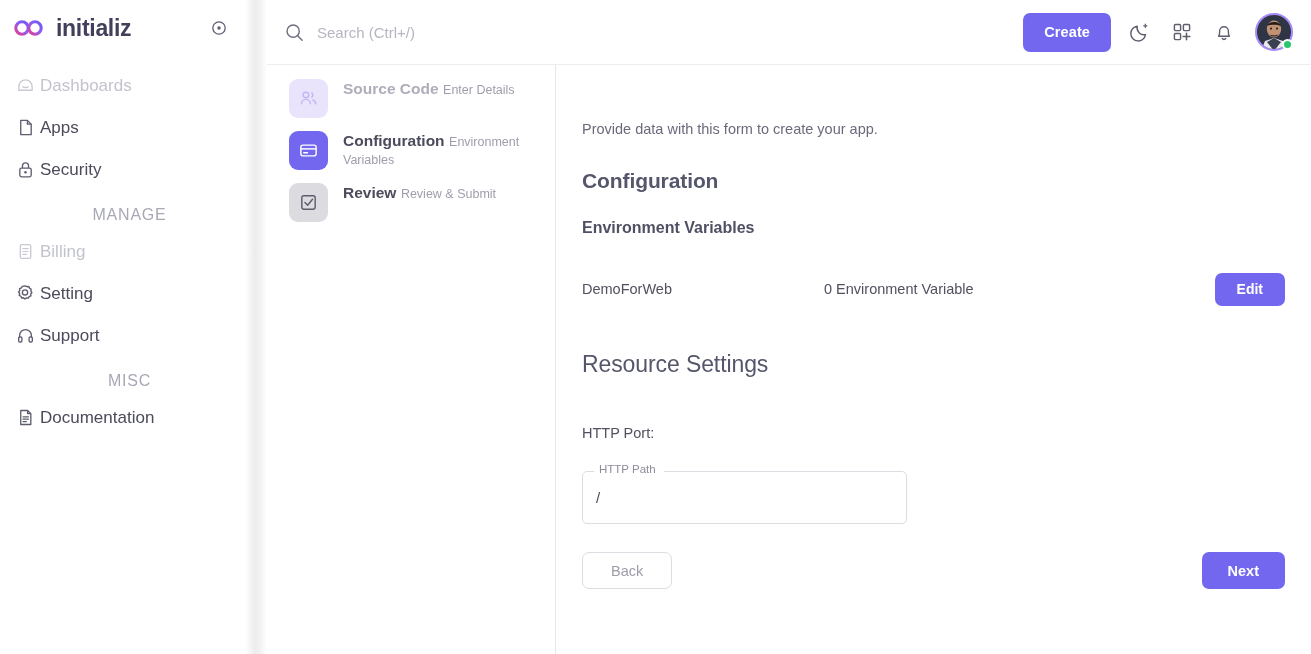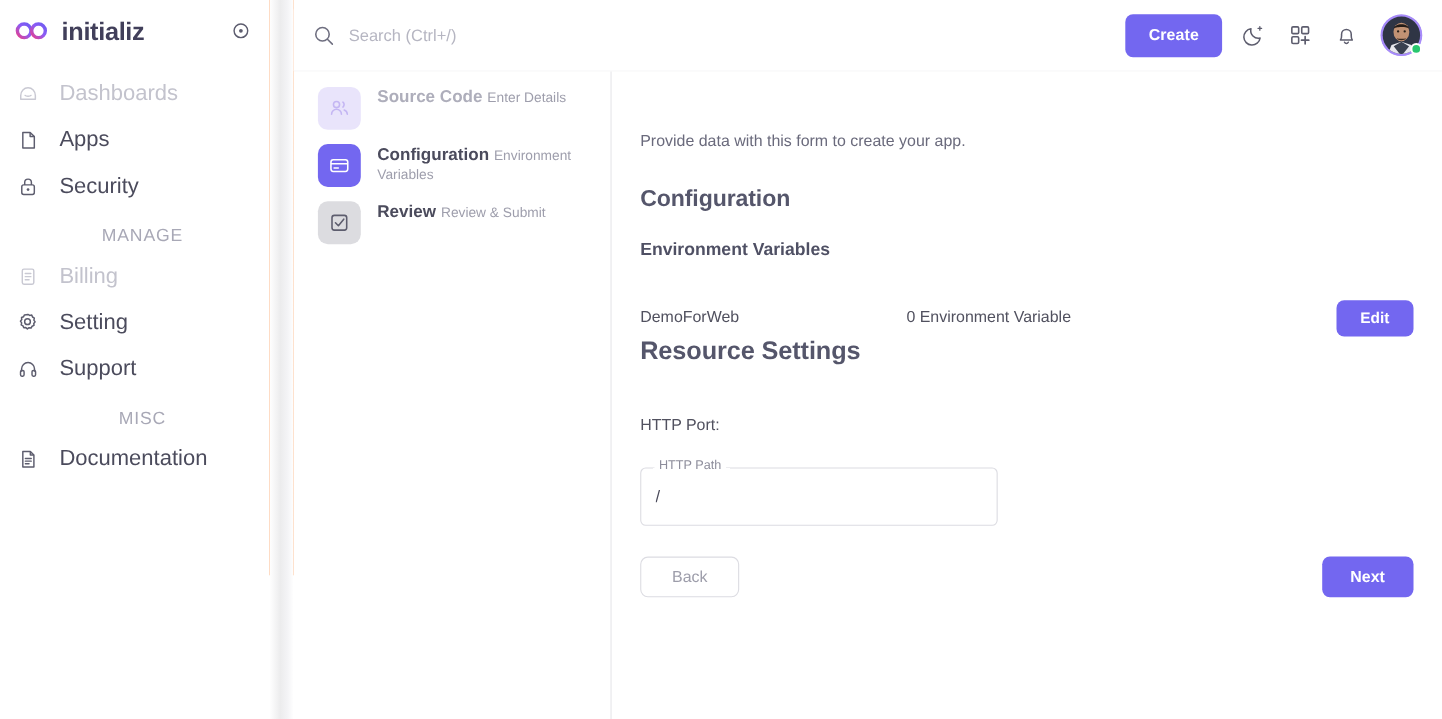--- a/index.html
+++ b/index.html
@@ -2,21 +2,21 @@
 <html><head>
 <meta charset="utf-8">
 <style>
   * { box-sizing: border-box; margin: 0; padding: 0; }
   html, body {
     width: 1311px; height: 654px;
     font-family: "Liberation Sans", sans-serif;
     background: #ffffff;
     overflow: hidden;
   }
-  #root { position: relative; width: 1311px; height: 523px; background: #f97316; padding-left: 38px; }
+  #root { position: relative; width: 1311px; height: 523px; background: #0369a1; padding-left: 38px; }
 
   
   #sidebar {
     position: absolute; left: 0; top: 0; width: 245px; height: 654px;
     background: #ffffff; z-index: 5;
   }
   #brand {
     display: flex; align-items: center; height: 56px; padding: 0 16px 0 12px;
   }
   #brand .logo-mark { width: 34px; height: 24px; flex: 0 0 auto; }
@@ -32,21 +32,21 @@
   .nav-list { margin-top: 8px; }
   .nav-item {
     display: flex; align-items: center; height: 42px;
     padding: 0 16px 0 14px; cursor: pointer; position: relative;
   }
   .nav-item .nav-ico {
     width: 22px; height: 22px; flex: 0 0 22px; display: flex;
     align-items: center; justify-content: center;
   }
   .nav-item .nav-label {
-    margin-left: 18px; font-size: 20px; color: #4b4b5c; line-height: 1;
+    margin-left: 4px; font-size: 17px; color: #4b4b5c; line-height: 1;
   }
   .nav-item.muted .nav-label { color: #c3c3cd; }
   .nav-group-title {
     font-size: 16px; letter-spacing: 0.8px; color: #a8a8b6;
     padding: 0 0 0 14px; margin: 16px 0 6px; text-align: center;
   }
 
   
   #gutter {
     position: absolute; left: 245px; top: 0; width: 22px; height: 654px;
@@ -137,21 +137,21 @@
   }
   .env-name { font-size: 14.5px; color: #51515f; width: 242px; flex: 0 0 242px; }
   .env-count { font-size: 14.5px; color: #51515f; flex: 1 1 auto; }
   #edit-btn {
     background: #7367F0; color: #fff; border: none; border-radius: 7px;
     height: 33px; padding: 0 22px; font-size: 14px; font-weight: bold;
     font-family: "Liberation Sans", sans-serif; cursor: pointer;
   }
 
   h2.res-title {
-    font-size: 23px; font-weight: bold; color: #55566b; letter-spacing: -0.1px;
+    font-size: 23px; font-weight: normal; color: #55566b; margin-top: 46px; letter-spacing: -0.1px;
   }
 
   .field-row { display: flex; align-items: flex-start; margin-top: 30px; }
   .field-label {
     font-size: 14.5px; color: #51515f; width: 242px; flex: 0 0 242px; padding-top: 17px;
   }
   .mui-field {
     position: relative; width: 325px; height: 53px;
   }
   .mui-field fieldset {

